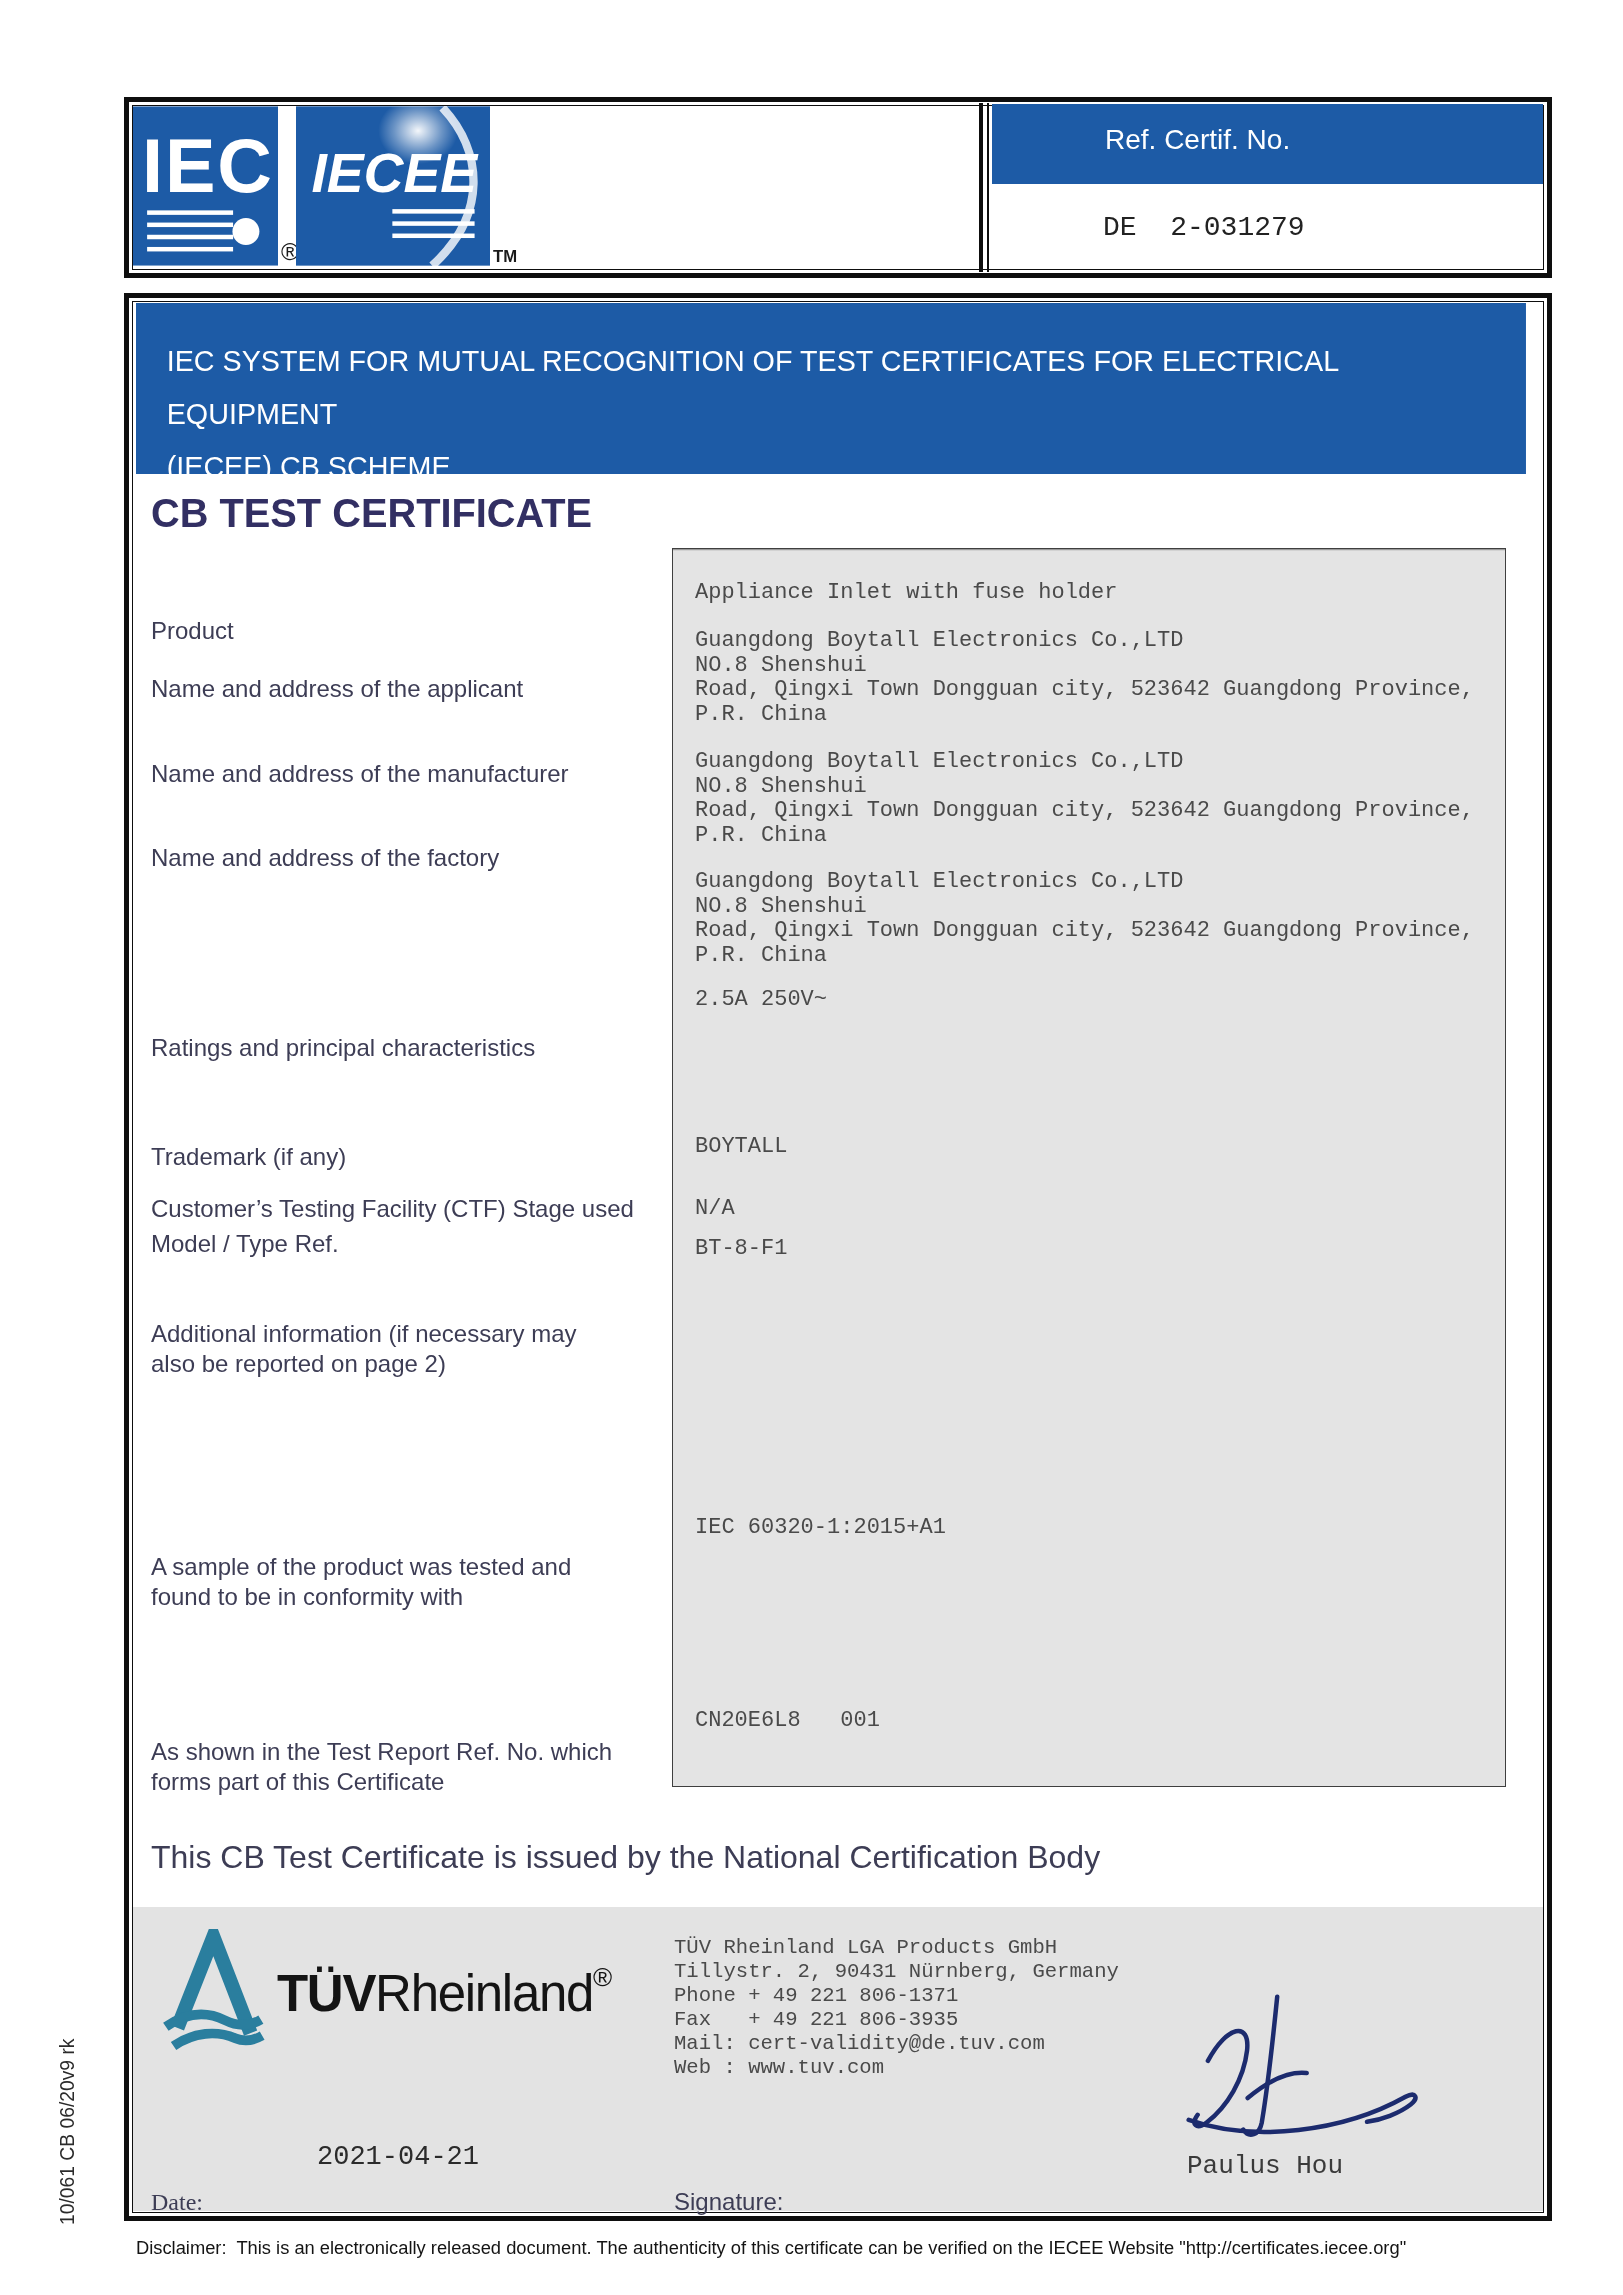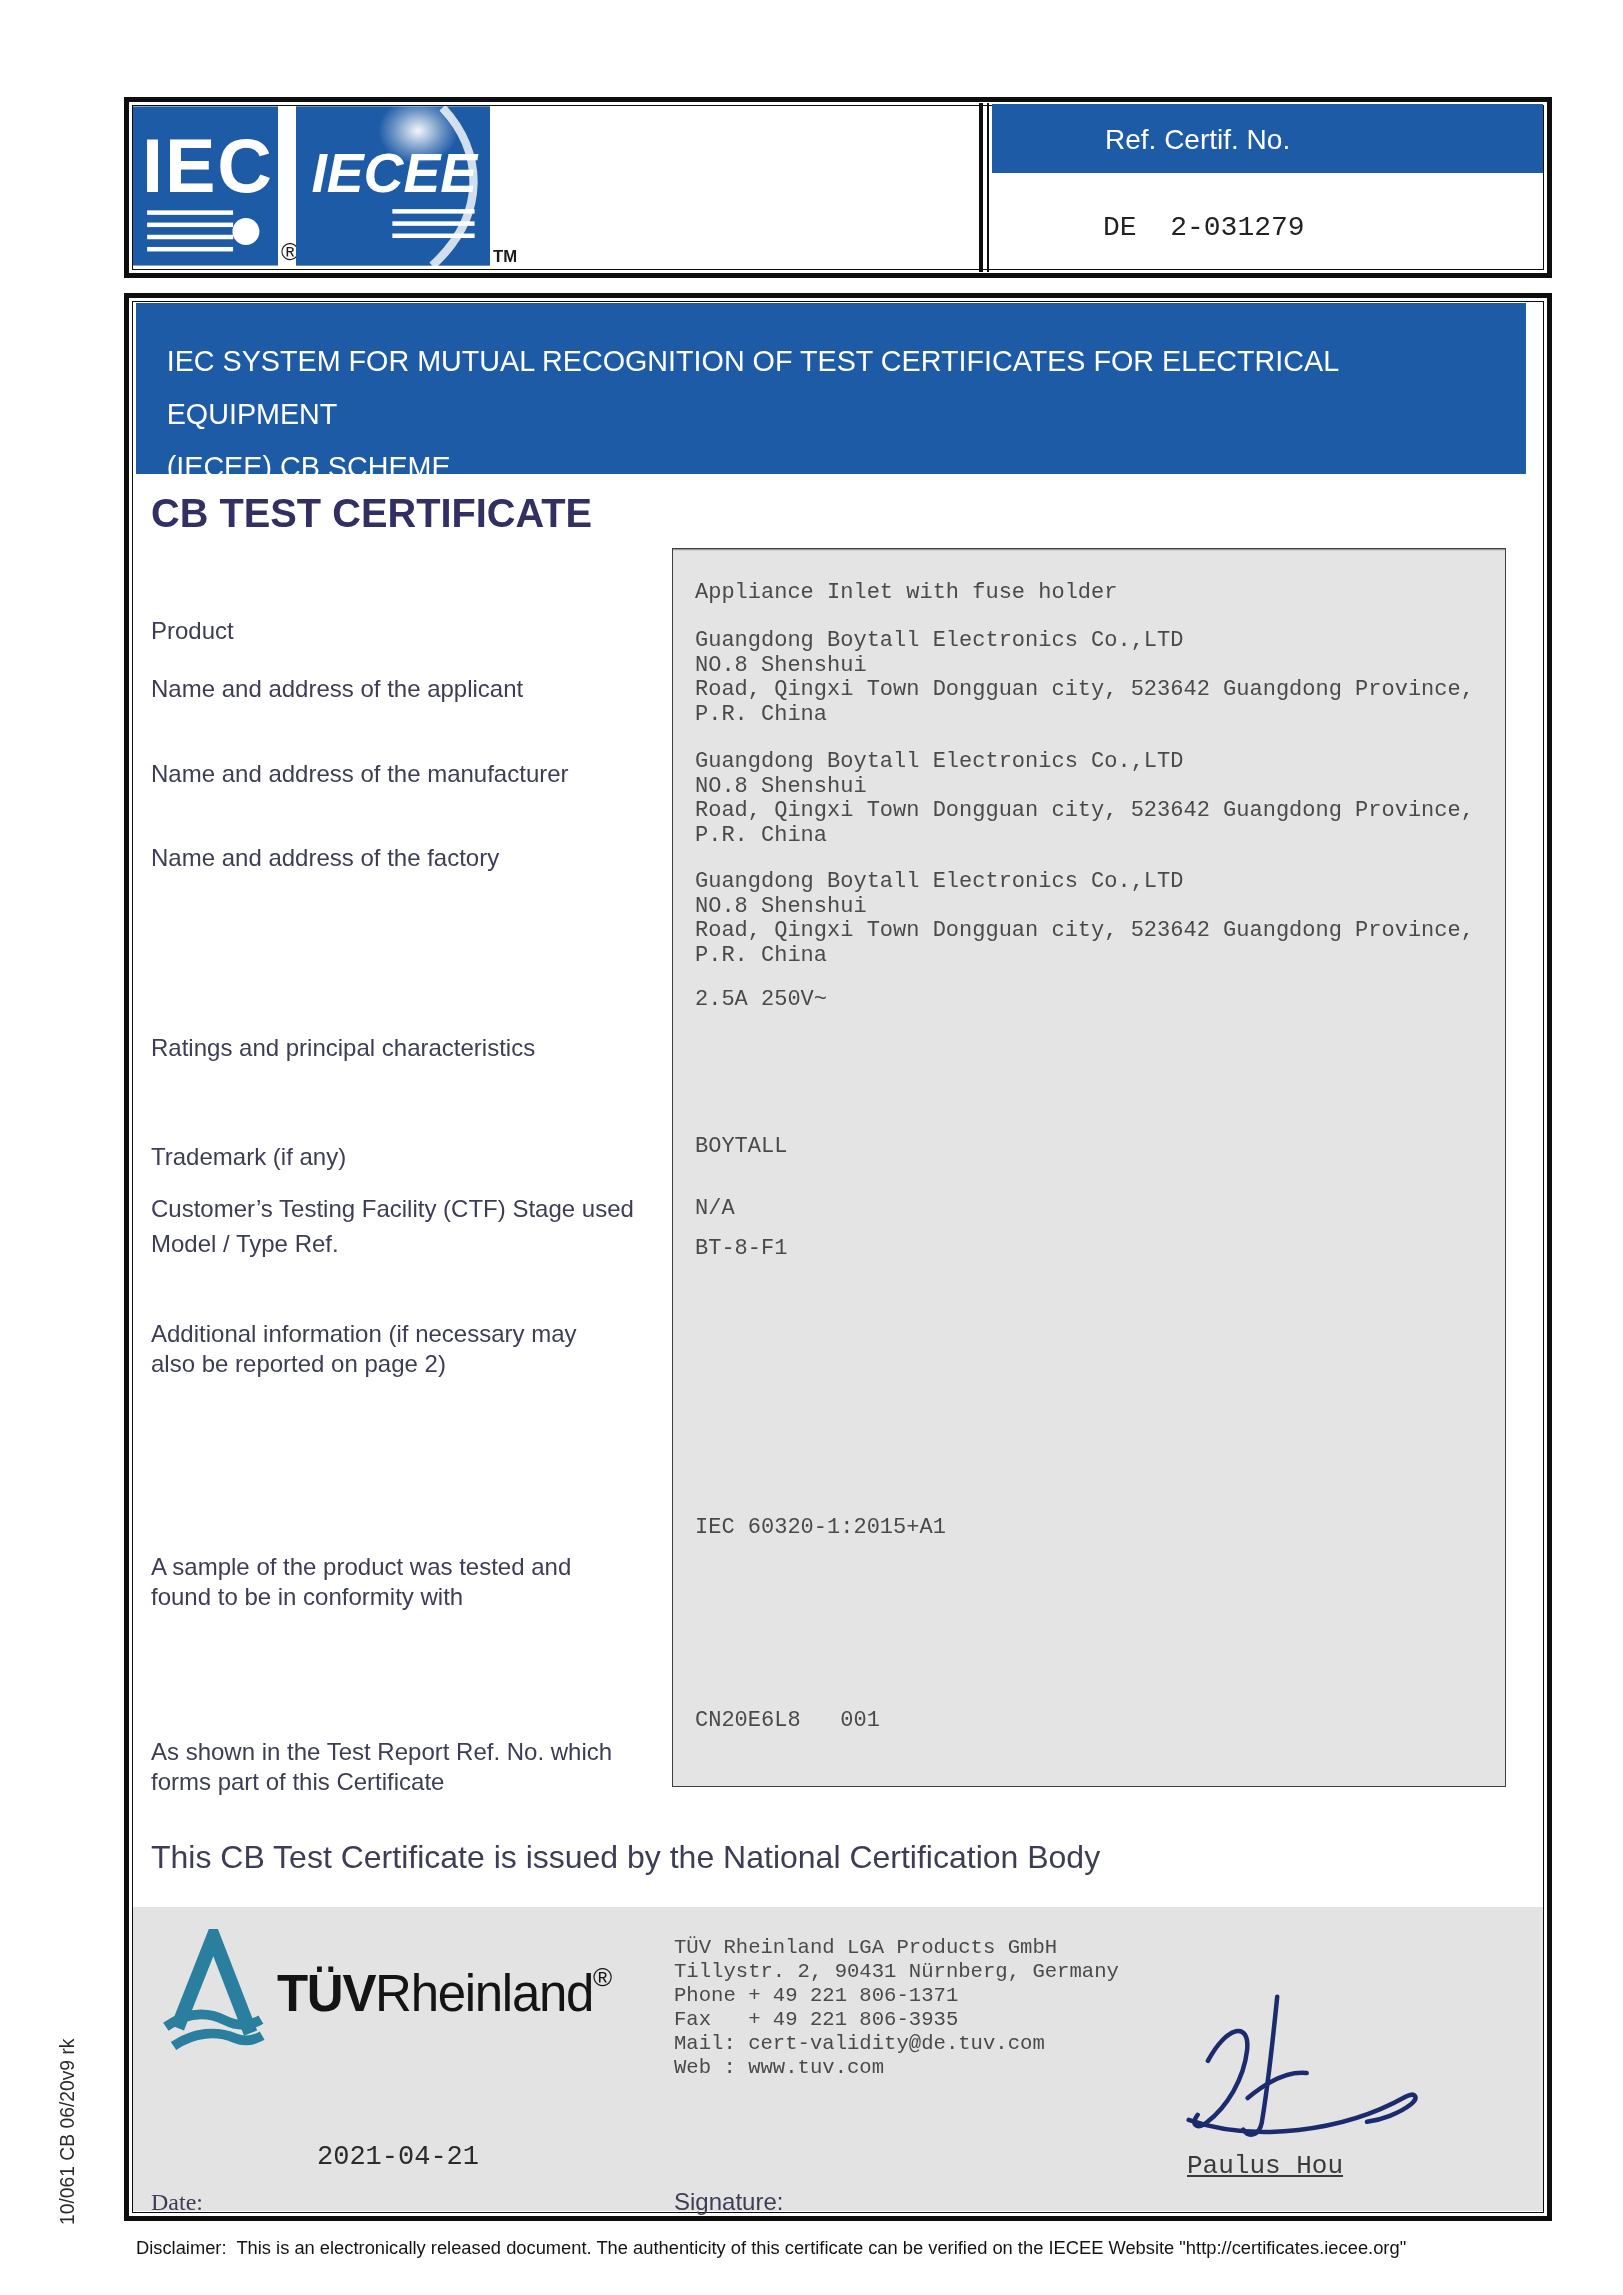--- a/index.html
+++ b/index.html
@@ -17,21 +17,21 @@
   .main-frame{left:124px;top:293px;width:1428px;height:1928px;}
 
   
   .iec-logo{left:133px;top:106px;}
   .iecee-logo{left:296px;top:106px;}
   .reg-mark{left:281px;top:238px;font-size:24.5px;color:#1a1a1a;}
   .tm-mark{left:493px;top:247px;font-size:16.7px;color:#1a1a1a;font-weight:bold;}
 
   .ref-divider-a{left:979px;top:103px;width:3.9px;height:169px;background:#0e0e0e;}
   .ref-divider-b{left:987px;top:103px;width:1.9px;height:169px;background:#0e0e0e;}
-  .ref-header{left:992px;top:104px;width:551px;height:69px;background:#1d5ba6;
+  .ref-header{left:992px;top:104px;width:551px;height:80px;background:#1d5ba6;
               color:#ffffff;font-size:28px;line-height:71px;padding-left:113px;box-sizing:border-box;}
   .ref-value{left:1103px;top:212px;font-size:28px;color:#222222;}
 
   
   .banner{left:136px;top:303px;width:1404px;height:171px;background:#1d5ba6;
           color:#ffffff;font-size:29px;line-height:53px;box-sizing:border-box;
           padding:32px 19.3px 0 31px;transform:scaleX(0.99);transform-origin:0 0;}
 
   .title{left:151px;top:490px;font-size:41px;font-weight:bold;color:#322f63;margin:0;
          transform:scaleX(0.97);transform-origin:0 0;letter-spacing:0;}
@@ -50,21 +50,21 @@
   .footer-gray{left:133px;top:1907px;width:1410px;height:304px;background:#e3e3e3;}
   .tuv-triangle{left:162px;top:1929px;}
   .tuv-wordmark{left:277px;top:1962px;font-size:51px;color:#141414;letter-spacing:-1.3px;}
   .tuv-wordmark b{font-weight:bold;}
   .tuv-wordmark sup{font-size:26px;vertical-align:24.5px;letter-spacing:0;}
   .contact{left:674px;top:1936px;font-size:20.6px;line-height:24px;color:#4a4a4a;}
   .signature-svg{left:1151px;top:1989px;}
   .date-label{top:2147px;font-family:Liberation Serif, serif;}
   .date-value{left:317px;top:2142px;font-size:27px;color:#2b2b2b;}
   .sig-label{left:674px;top:2147px;}
-  .signatory{left:1187px;top:2151px;font-size:26px;color:#3a3a3a;text-decoration:underline;}
+  .signatory{left:1187px;top:2151px;font-size:26px;color:#3a3a3a;}
 
   .disclaimer{left:136px;top:2237px;font-size:18.7px;color:#141414;white-space:pre;
               transform:scaleX(0.98);transform-origin:0 0;}
 
   .side-code{left:57px;top:2225px;font-size:19.3px;color:#2b2b2b;white-space:pre;
              transform:rotate(-90deg);transform-origin:0 0;}
 </style>
 </head>
 <body>
 

